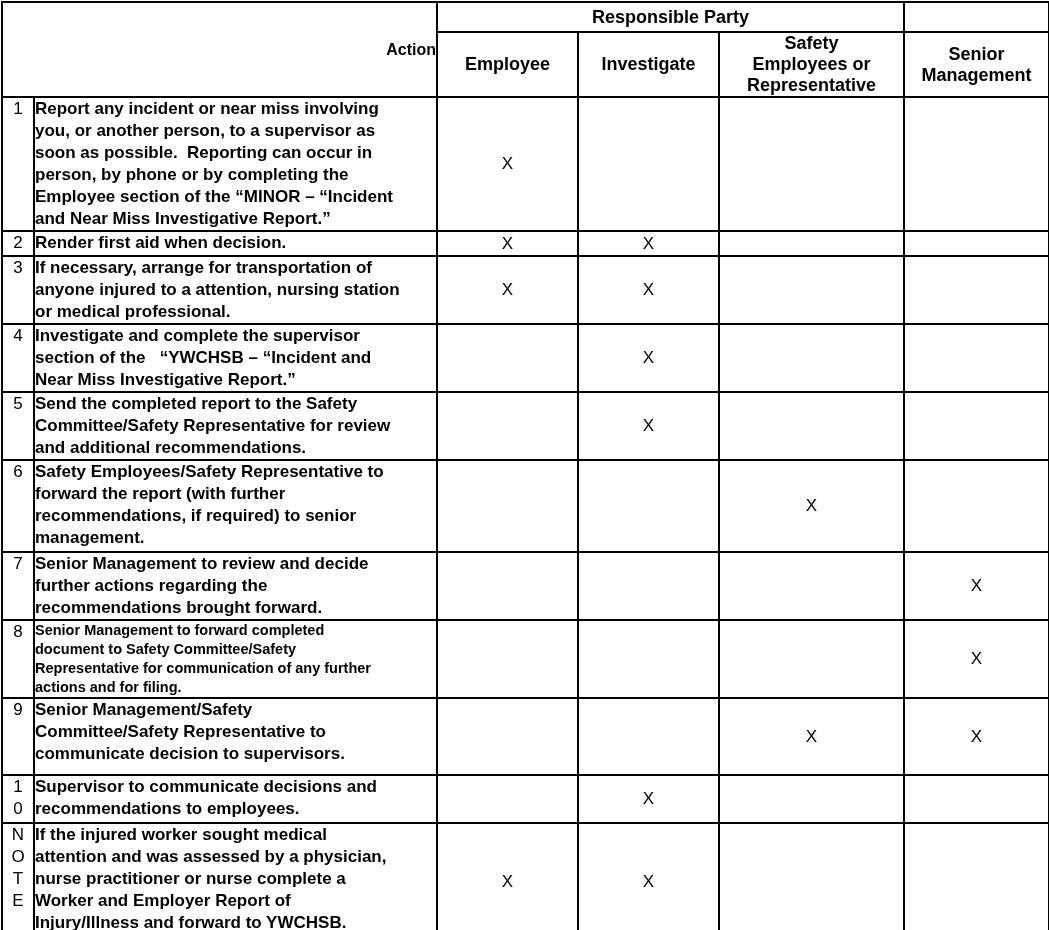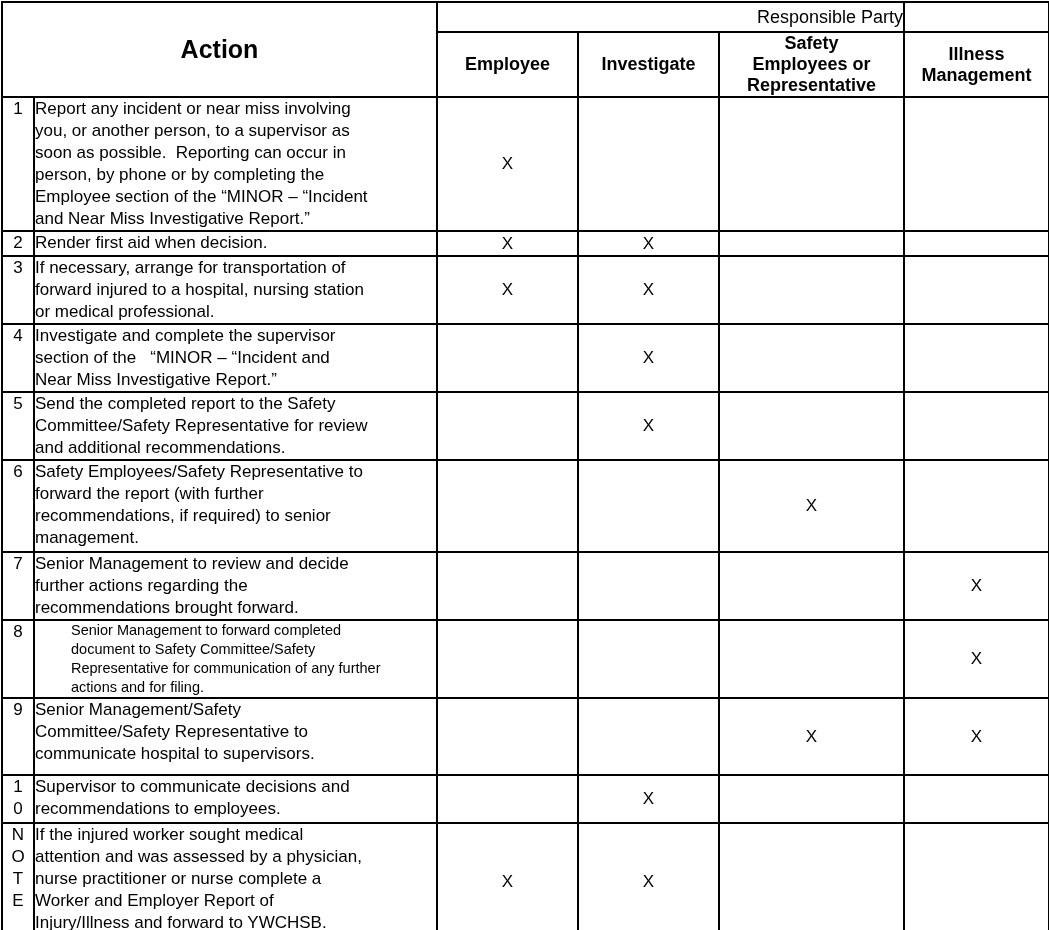--- a/index.html
+++ b/index.html
@@ -21,30 +21,30 @@
     font-family: "Liberation Sans", "DejaVu Sans", sans-serif;
     color: #000000;
   }
   table.matrix td, table.matrix th {
     border: 2px solid #000000;
     padding: 0;
     overflow: hidden;
     box-sizing: border-box;
   }
   th.action-h {
-    font-size: 25px;
-    font-weight: bold;
-    text-align: center;
+    font-size: 16px;
+    font-weight: bold;
+    text-align: right;
     vertical-align: middle;
     margin-top: 44px;
   }
   th.rp-h {
     font-size: 18px;
-    font-weight: normal;
-    text-align: right;
+    font-weight: bold;
+    text-align: center;
     vertical-align: middle;
     margin-top: 38px;
   }
   th.col-h {
     font-size: 18px;
     font-weight: bold;
     text-align: center;
     vertical-align: middle;
     line-height: 21px;
     white-space: pre-line;
@@ -57,25 +57,25 @@
     vertical-align: top;
     white-space: pre-line;
     padding-top: 2px;
   }
   td.act {
     font-size: 17px;
     line-height: 22px;
     vertical-align: top;
     white-space: pre-wrap;
     padding: 2px 4px 2px 11px;
+    font-weight: bold;
   }
   td.act.small {
     font-size: 14.5px;
     line-height: 19px;
-    padding-left: 36px;
   }
   td.mark {
     font-size: 17px;
     line-height: 20px;
     text-align: center;
     vertical-align: middle;
   }
 </style>
 </head>
 <body>
@@ -95,21 +95,21 @@
         <th class="action-h" colspan="2" rowspan="2">Action</th>
         <th class="rp-h" colspan="3">Responsible Party</th>
         <th class="empty-h"></th>
       </tr>
       <tr style="height:65px">
         <th class="col-h">Employee</th>
         <th class="col-h">Investigate</th>
         <th class="col-h">Safety
 Employees or
 Representative</th>
-        <th class="col-h">Illness
+        <th class="col-h">Senior
 Management</th>
       </tr>
     </thead>
     <tbody>
       <tr style="height:133px">
         <td class="num">1</td>
         <td class="act">Report any incident or near miss involving
 you, or another person, to a supervisor as
 soon as possible.  Reporting can occur in
 person, by phone or by completing the
@@ -124,31 +124,31 @@
         <td class="num">2</td>
         <td class="act">Render first aid when decision.</td>
         <td class="mark">X</td>
         <td class="mark">X</td>
         <td class="mark"></td>
         <td class="mark"></td>
       </tr>
       <tr style="height:67px">
         <td class="num">3</td>
         <td class="act">If necessary, arrange for transportation of
-forward injured to a hospital, nursing station
+anyone injured to a attention, nursing station
 or medical professional.</td>
         <td class="mark">X</td>
         <td class="mark">X</td>
         <td class="mark"></td>
         <td class="mark"></td>
       </tr>
       <tr style="height:68px">
         <td class="num">4</td>
         <td class="act">Investigate and complete the supervisor
-section of the   “MINOR – “Incident and
+section of the   “YWCHSB – “Incident and
 Near Miss Investigative Report.”</td>
         <td class="mark"></td>
         <td class="mark">X</td>
         <td class="mark"></td>
         <td class="mark"></td>
       </tr>
       <tr style="height:65px">
         <td class="num">5</td>
         <td class="act">Send the completed report to the Safety
 Committee/Safety Representative for review
@@ -187,21 +187,21 @@
 actions and for filing.</td>
         <td class="mark"></td>
         <td class="mark"></td>
         <td class="mark"></td>
         <td class="mark">X</td>
       </tr>
       <tr style="height:77px">
         <td class="num">9</td>
         <td class="act">Senior Management/Safety
 Committee/Safety Representative to
-communicate hospital to supervisors.</td>
+communicate decision to supervisors.</td>
         <td class="mark"></td>
         <td class="mark"></td>
         <td class="mark">X</td>
         <td class="mark">X</td>
       </tr>
       <tr style="height:48px">
         <td class="num">1
 0</td>
         <td class="act">Supervisor to communicate decisions and
 recommendations to employees.</td>

